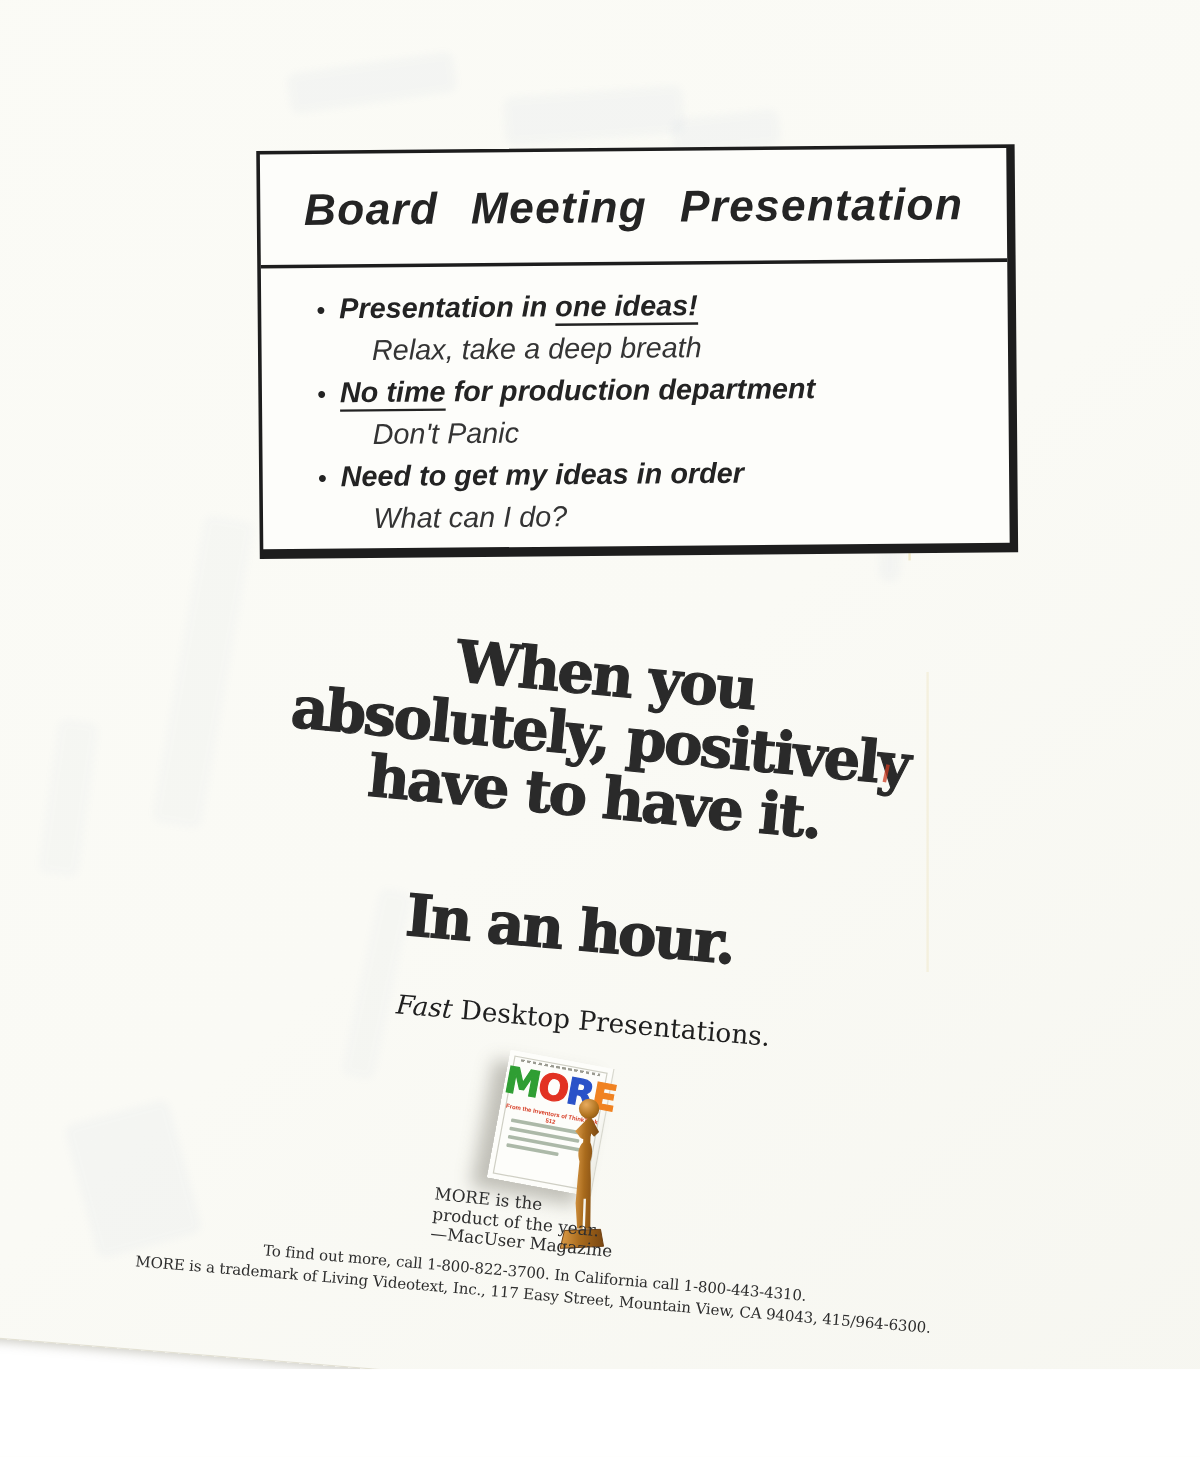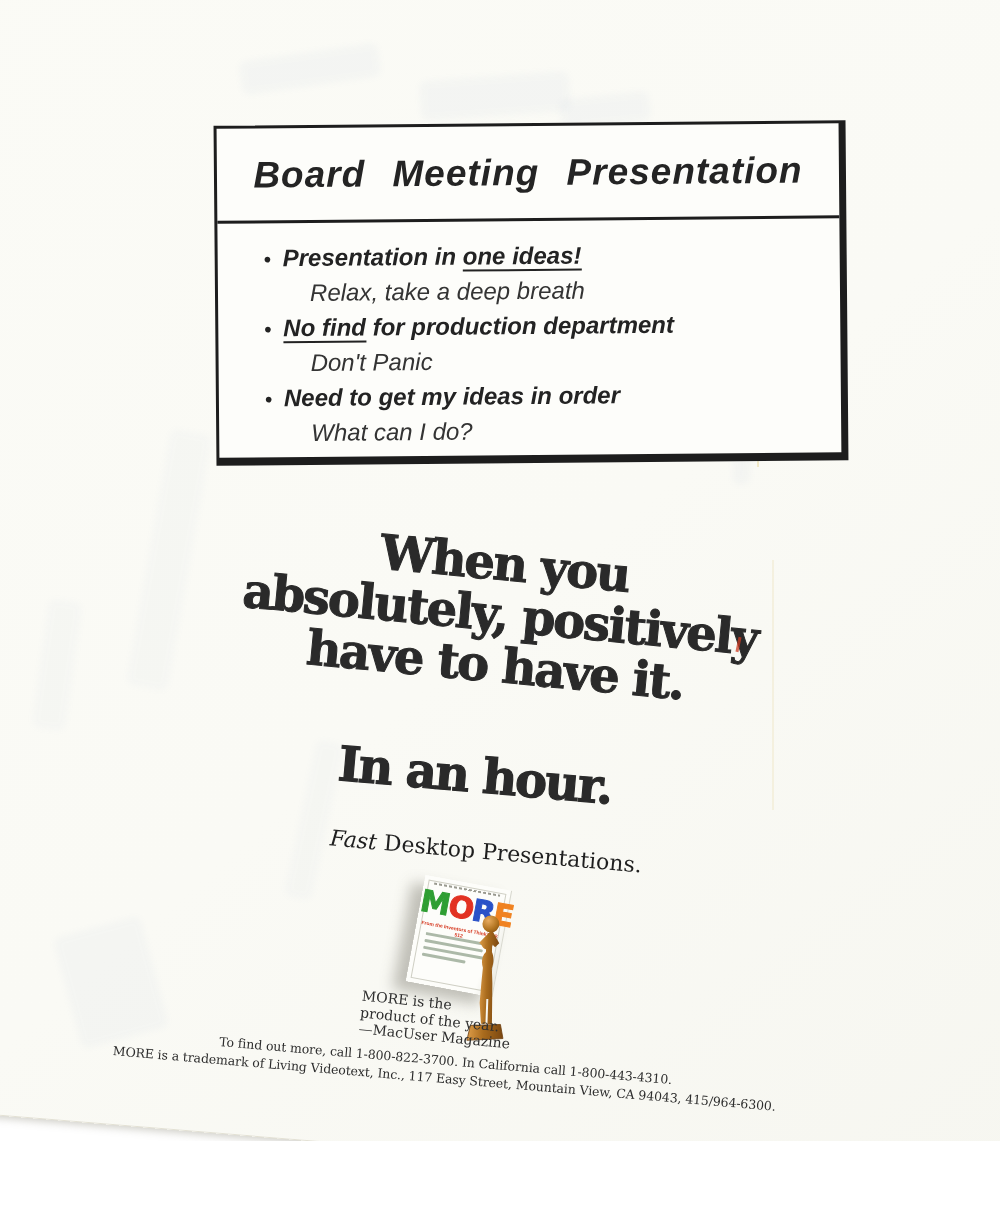--- a/index.html
+++ b/index.html
@@ -109,21 +109,21 @@
   <div class="slide-box">
     <div class="slide-title">Board Meeting Presentation</div>
     <div class="slide-bullets">
 
       <div class="b-main">
         <span class="dot">•</span><span>Presentation in </span><span class="b-u">one ideas!</span><span></span>
       </div>
       <div class="b-sub">Relax, take a deep breath</div>
 
       <div class="b-main">
-        <span class="dot">•</span><span></span><span class="b-u">No find</span><span> for production department</span>
+        <span class="dot">•</span><span></span><span class="b-u">No time</span><span> for production department</span>
       </div>
       <div class="b-sub">Don't Panic</div>
 
       <div class="b-main">
         <span class="dot">•</span><span>Need to get my ideas in order</span><span></span>
       </div>
       <div class="b-sub">What can I do?</div>
     </div>
   </div>
 

